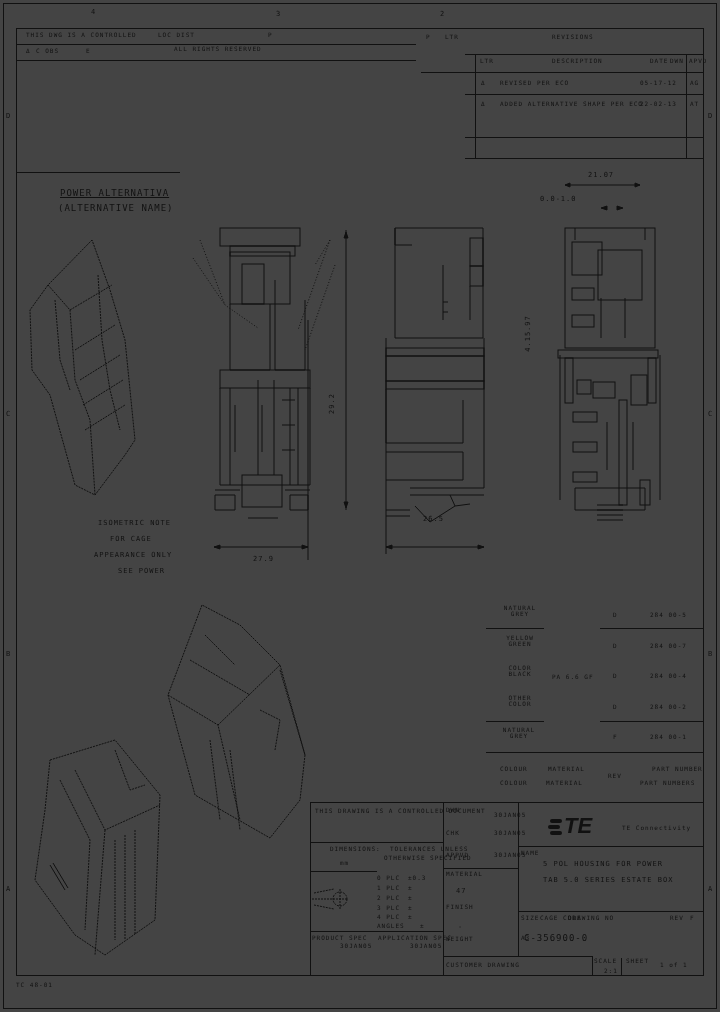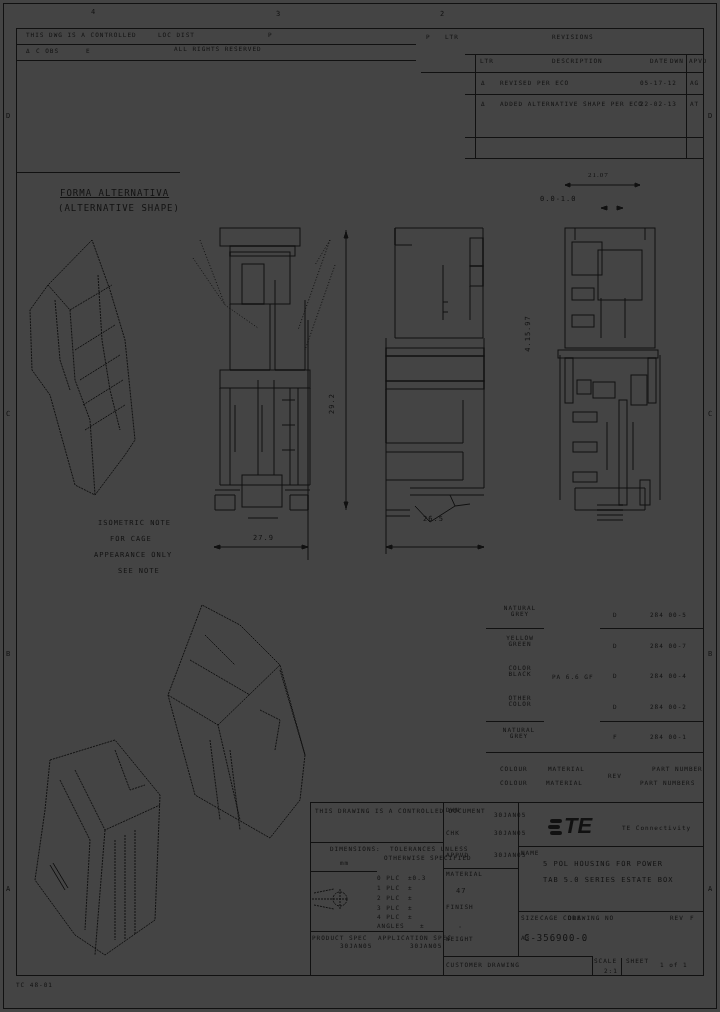--- a/index.html
+++ b/index.html
@@ -68,22 +68,22 @@
   <div>
     <span class="t tsm" style="left:481px;top:101px;">Δ</span>
     <span class="t tsm" style="left:500px;top:101px;">ADDED ALTERNATIVE SHAPE PER ECO</span>
     <span class="t tsm" style="left:640px;top:101px;">22-02-13</span>
     <span class="t tsm" style="left:690px;top:101px;">AT</span>
   </div>
 </div>
 
 <div class="hl" style="left:16px;top:172px;width:164px;"></div>
 
-<span class="t tl" style="left:60px;top:189px;text-decoration:underline;">FORMA ALTERNATIVA</span>
-<span class="t tl" style="left:58px;top:204px;">(ALTERNATIVE SHAPE)</span>
+<span class="t tl" style="left:60px;top:189px;text-decoration:underline;">POWER ALTERNATIVA</span>
+<span class="t tl" style="left:58px;top:204px;">(ALTERNATIVE NAME)</span>
 
 <svg style="left:20px;top:230px;" width="140" height="280" viewBox="0 0 140 280">
   <g fill="none" stroke="#111" stroke-width="1" stroke-dasharray="2,1">
     <path d="M72 10 L28 55 L10 80 L12 140 L30 165 L55 255 L75 265 L105 225 L115 210 L105 110 L90 60 Z"></path>
     <path d="M28 55 L50 80 L55 150 L70 190 L75 265"></path>
     <path d="M50 80 L92 55"></path>
     <path d="M55 120 L95 95"></path>
     <path d="M60 150 L100 125"></path>
     <path d="M63 175 L103 150"></path>
     <path d="M65 200 L105 175"></path>
@@ -121,21 +121,21 @@
   <g stroke="#111" fill="#111">
     <line x1="166" y1="10" x2="166" y2="290"></line>
     <polygon points="164,18 168,18 166,12"></polygon>
     <polygon points="164,282 168,282 166,288"></polygon>
     <line x1="34" y1="327" x2="128" y2="327"></line>
     <polygon points="40,325 40,329 34,327"></polygon>
     <polygon points="122,325 122,329 128,327"></polygon>
   </g>
 </svg>
 <span class="t" style="left:322px;top:400px;transform:rotate(-90deg);">29.2</span>
-<span class="t" style="left:253px;top:535px;">27.9</span>
+<span class="t" style="left:253px;top:556px;">27.9</span>
 
 <svg style="left:370px;top:220px;" width="140" height="340" viewBox="0 0 140 340">
   <g fill="none" stroke="#111" stroke-width="1">
     <path d="M25 8 L113 8 L113 118 L25 118 Z"></path>
     <path d="M25 8 L25 25 L42 25"></path>
     <rect x="100" y="18" width="13" height="28"></rect>
     <rect x="100" y="46" width="13" height="20"></rect>
     <path d="M100 66 L100 100"></path>
     <path d="M73 45 L73 100 M73 82 L78 82 M73 92 L78 92"></path>
     <rect x="16" y="128" width="98" height="8"></rect>
@@ -183,29 +183,29 @@
     <rect x="58" y="242" width="24" height="10"></rect>
     <rect x="58" y="272" width="24" height="10"></rect>
     <rect x="58" y="302" width="24" height="10"></rect>
     <path d="M92 252 L92 300 M118 252 L118 300"></path>
     <rect x="125" y="310" width="10" height="25"></rect>
     <path d="M45 330 L45 185 M145 330 L145 185"></path>
     <path d="M60 318 L130 318 L130 340 L60 340 Z"></path>
     <path d="M82 335 L108 335 M82 340 L108 340 M82 345 L108 345 M82 350 L108 350"></path>
   </g>
 </svg>
-<span class="t" style="left:588px;top:172px;font-family:Liberation Serif, serif;">21.07</span>
+<span class="t" style="left:588px;top:172px;">21.07</span>
 <span class="t" style="left:540px;top:196px;">0.0-1.0</span>
 <span class="t" style="left:510px;top:330px;transform:rotate(-90deg);">4.15.97</span>
 
 <div>
   <span class="t" style="left:98px;top:520px;">ISOMETRIC NOTE</span>
   <span class="t" style="left:110px;top:536px;">FOR CAGE</span>
   <span class="t" style="left:94px;top:552px;">APPEARANCE ONLY</span>
-  <span class="t" style="left:118px;top:568px;">SEE NOTE</span>
+  <span class="t" style="left:118px;top:568px;">SEE POWER</span>
 </div>
 
 <svg style="left:160px;top:600px;" width="160" height="250" viewBox="0 0 160 250">
   <g fill="none" stroke="#111" stroke-dasharray="2,1">
     <path d="M42 5 L8 95 L35 195 L110 238 L140 200 L145 155 L120 65 L80 25 Z"></path>
     <path d="M8 95 L58 125 L80 220"></path>
     <path d="M58 125 L120 65"></path>
     <path d="M30 60 L90 95"></path>
     <path d="M45 35 L75 65"></path>
     <path d="M120 70 L145 155"></path>

